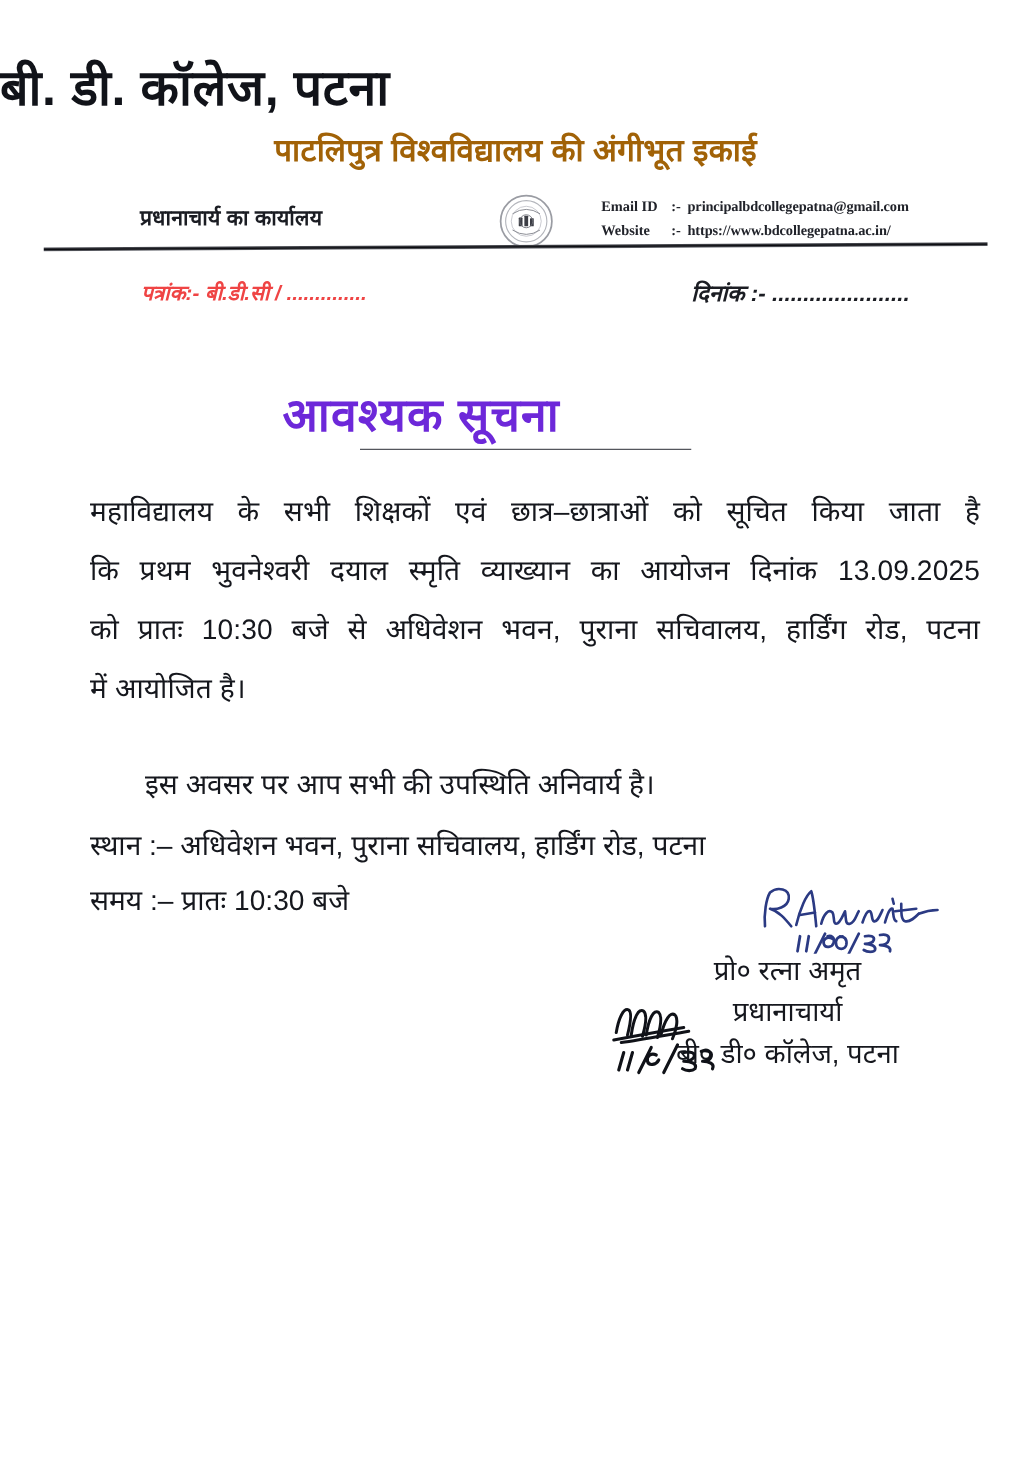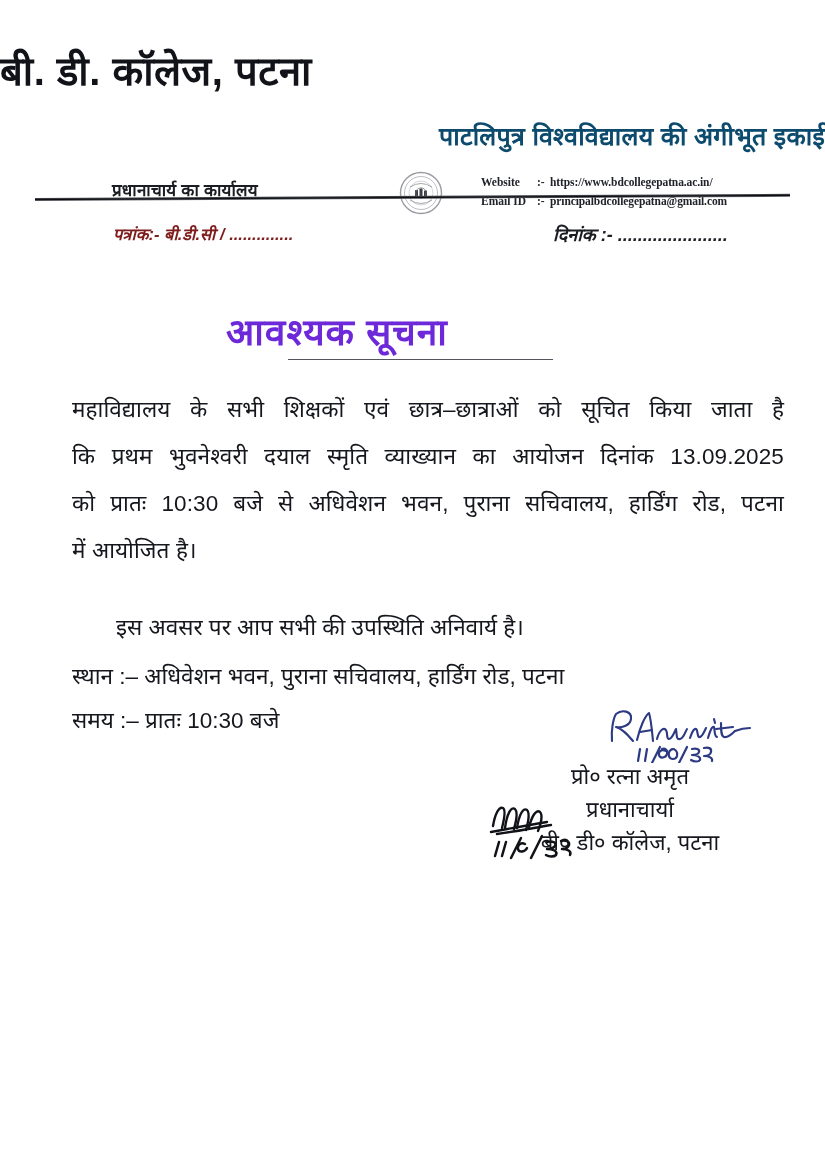--- a/index.html
+++ b/index.html
@@ -28,25 +28,25 @@
     text-align: left;
     font-size: 40px;
     font-weight: 700;
     letter-spacing: 0.5px;
     color: #111319;
     margin-top: 48px;
     line-height: 1.16;
     font-family: "Liberation Sans", "DejaVu Sans", sans-serif;
   }
   .university-line {
-    text-align: right;
+    text-align: center;
     font-size: 25px;
     font-weight: 600;
-    color: #0c4a6e;
-    margin-top: 24px;
+    color: #a16207;
+    margin-top: 8px;
     letter-spacing: 0.3px;
   }
 
   .header-strip {
     position: relative;
     margin-top: 16px;
     height: 50px;
   }
   .office-label {
     position: absolute;
@@ -105,21 +105,21 @@
     width: 825px;
     height: 30px;
   }
   .ref-no {
     position: absolute;
     left: 113px;
     top: 0;
     font-size: 16.5px;
     font-weight: 600;
     font-style: italic;
-    color: #7f1d1d;
+    color: #ef4444;
     white-space: nowrap;
   }
   .ref-date {
     position: absolute;
     left: 553px;
     top: 0;
     font-size: 18px;
     font-weight: 600;
     font-style: italic;
     color: #1b1d23;
@@ -249,24 +249,24 @@
             <rect x="17" y="20" width="3" height="7" rx="0.5"></rect>
             <rect x="21.5" y="18.5" width="3" height="8.5" rx="0.5"></rect>
             <rect x="26" y="20.5" width="3" height="6.5" rx="0.5"></rect>
           </g>
           <circle cx="23" cy="23" r="5.2" fill="none" stroke="#6d6f77" stroke-width="0.7"></circle>
         </svg>
       </div>
 
       <div class="contact-block">
         <span class="contact-row">
-          <span class="contact-key">Website</span><span class="contact-sep">:-</span><span class="contact-val">https://www.bdcollegepatna.ac.in/</span>
+          <span class="contact-key">Email ID</span><span class="contact-sep">:-</span><span class="contact-val">principalbdcollegepatna@gmail.com</span>
         </span>
         <span class="contact-row">
-          <span class="contact-key">Email ID</span><span class="contact-sep">:-</span><span class="contact-val">principalbdcollegepatna@gmail.com</span>
+          <span class="contact-key">Website</span><span class="contact-sep">:-</span><span class="contact-val">https://www.bdcollegepatna.ac.in/</span>
         </span>
       </div>
 
     </div>
   </div>
 
   <div class="rule"></div>
 
   <div class="refline">
     <div class="ref-no">पत्रांक:- बी.डी.सी / ..............</div>

